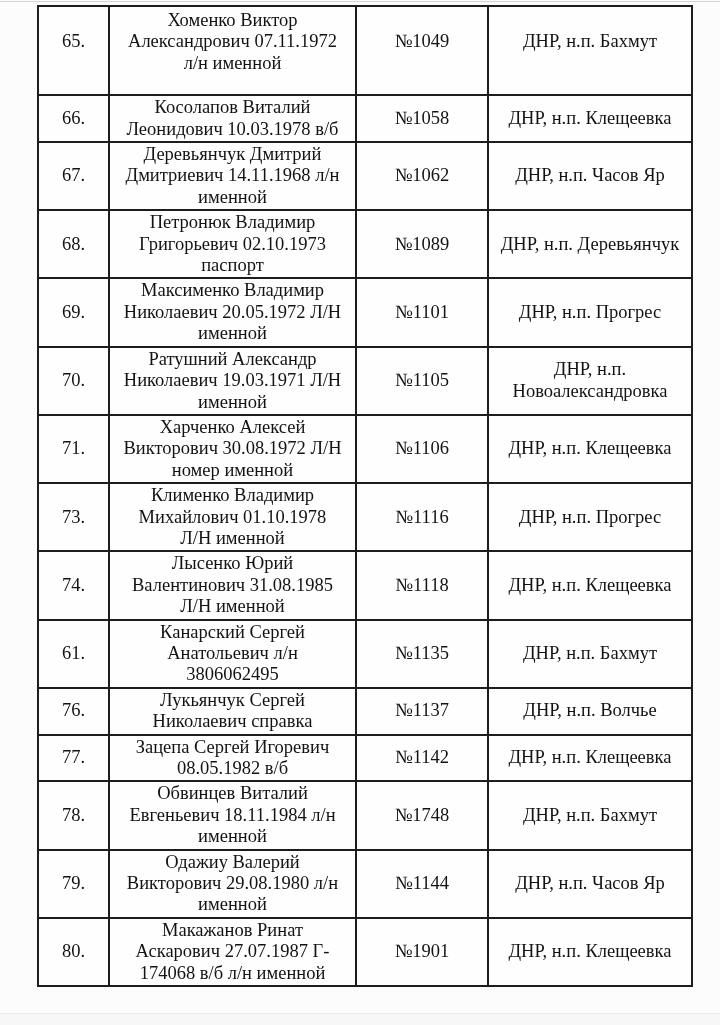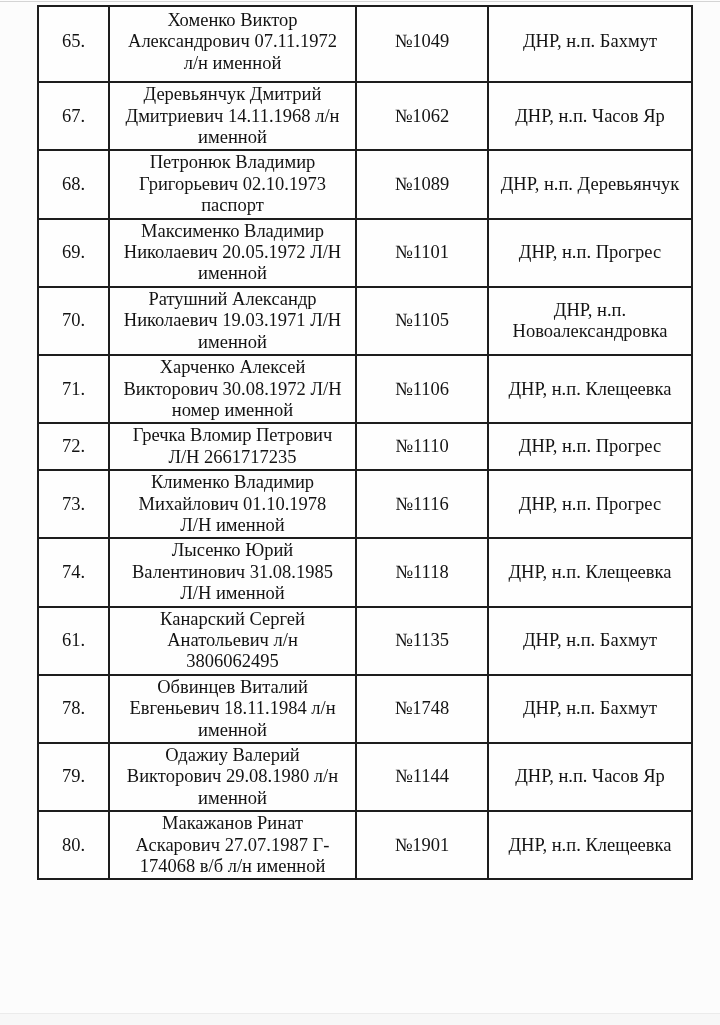--- a/index.html
+++ b/index.html
@@ -47,21 +47,21 @@
   table.doc-table td {
     border: 2px solid #1d1d1d;
     text-align: center;
     vertical-align: middle;
     white-space: pre-line;
     padding: 1px 3px;
     overflow: hidden;
   }
   table.doc-table tr:first-child td {
     padding-top: 3px;
-    padding-bottom: 7px;
+    padding-bottom: 20px;
   }
 </style>
 </head>
 <body>
 
 <div class="top-divider"></div>
 
 <table class="doc-table">
   <colgroup>
     <col style="width:71px">
@@ -70,20 +70,27 @@
     <col style="width:204px">
   </colgroup>
   <tbody id="table-body">
       <tr>
     <td>65.</td>
     <td>Хоменко Виктор
 Александрович 07.11.1972
 л/н именной</td>
     <td>№1049</td>
     <td>ДНР, н.п. Бахмут</td>
+  </tr>
+      <tr>
+    <td>66.</td>
+    <td>Косолапов Виталий
+Леонидович 10.03.1978 в/б</td>
+    <td>№1058</td>
+    <td>ДНР, н.п. Клещеевка</td>
   </tr>
       <tr>
     <td>67.</td>
     <td>Деревьянчук Дмитрий
 Дмитриевич 14.11.1968 л/н
 именной</td>
     <td>№1062</td>
     <td>ДНР, н.п. Часов Яр</td>
   </tr>
       <tr>
@@ -113,27 +120,20 @@
   </tr>
       <tr>
     <td>71.</td>
     <td>Харченко Алексей
 Викторович 30.08.1972 Л/Н
 номер именной</td>
     <td>№1106</td>
     <td>ДНР, н.п. Клещеевка</td>
   </tr>
       <tr>
-    <td>72.</td>
-    <td>Гречка Вломир Петрович
-Л/Н 2661717235</td>
-    <td>№1110</td>
-    <td>ДНР, н.п. Прогрес</td>
-  </tr>
-      <tr>
     <td>73.</td>
     <td>Клименко Владимир
 Михайлович 01.10.1978
 Л/Н именной</td>
     <td>№1116</td>
     <td>ДНР, н.п. Прогрес</td>
   </tr>
       <tr>
     <td>74.</td>
     <td>Лысенко Юрий
@@ -142,20 +142,34 @@
     <td>№1118</td>
     <td>ДНР, н.п. Клещеевка</td>
   </tr>
       <tr>
     <td>61.</td>
     <td>Канарский Сергей
 Анатольевич л/н
 3806062495</td>
     <td>№1135</td>
     <td>ДНР, н.п. Бахмут</td>
+  </tr>
+      <tr>
+    <td>76.</td>
+    <td>Лукьянчук Сергей
+Николаевич справка</td>
+    <td>№1137</td>
+    <td>ДНР, н.п. Волчье</td>
+  </tr>
+      <tr>
+    <td>77.</td>
+    <td>Зацепа Сергей Игоревич
+08.05.1982 в/б</td>
+    <td>№1142</td>
+    <td>ДНР, н.п. Клещеевка</td>
   </tr>
       <tr>
     <td>78.</td>
     <td>Обвинцев Виталий
 Евгеньевич 18.11.1984 л/н
 именной</td>
     <td>№1748</td>
     <td>ДНР, н.п. Бахмут</td>
   </tr>
       <tr>

